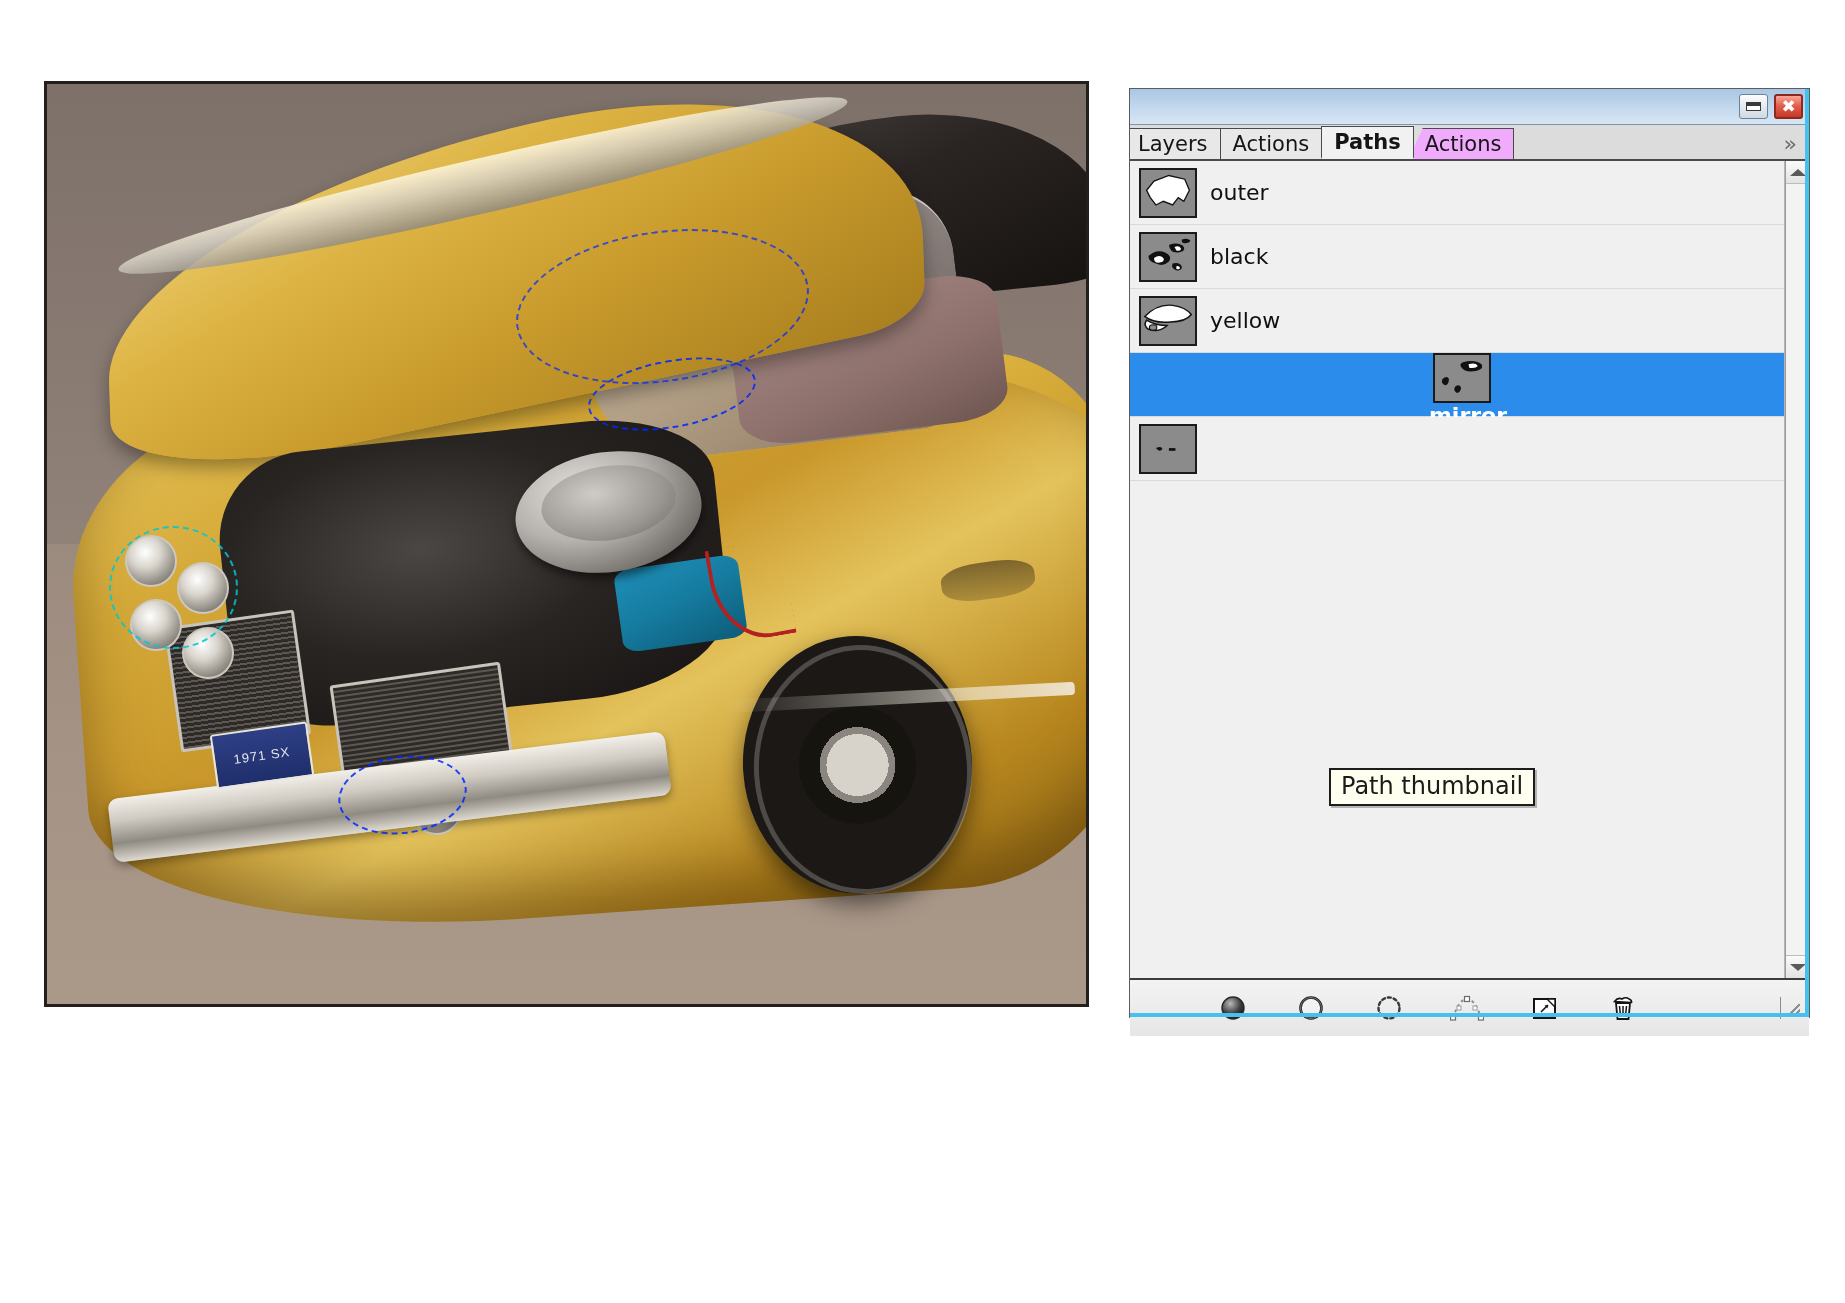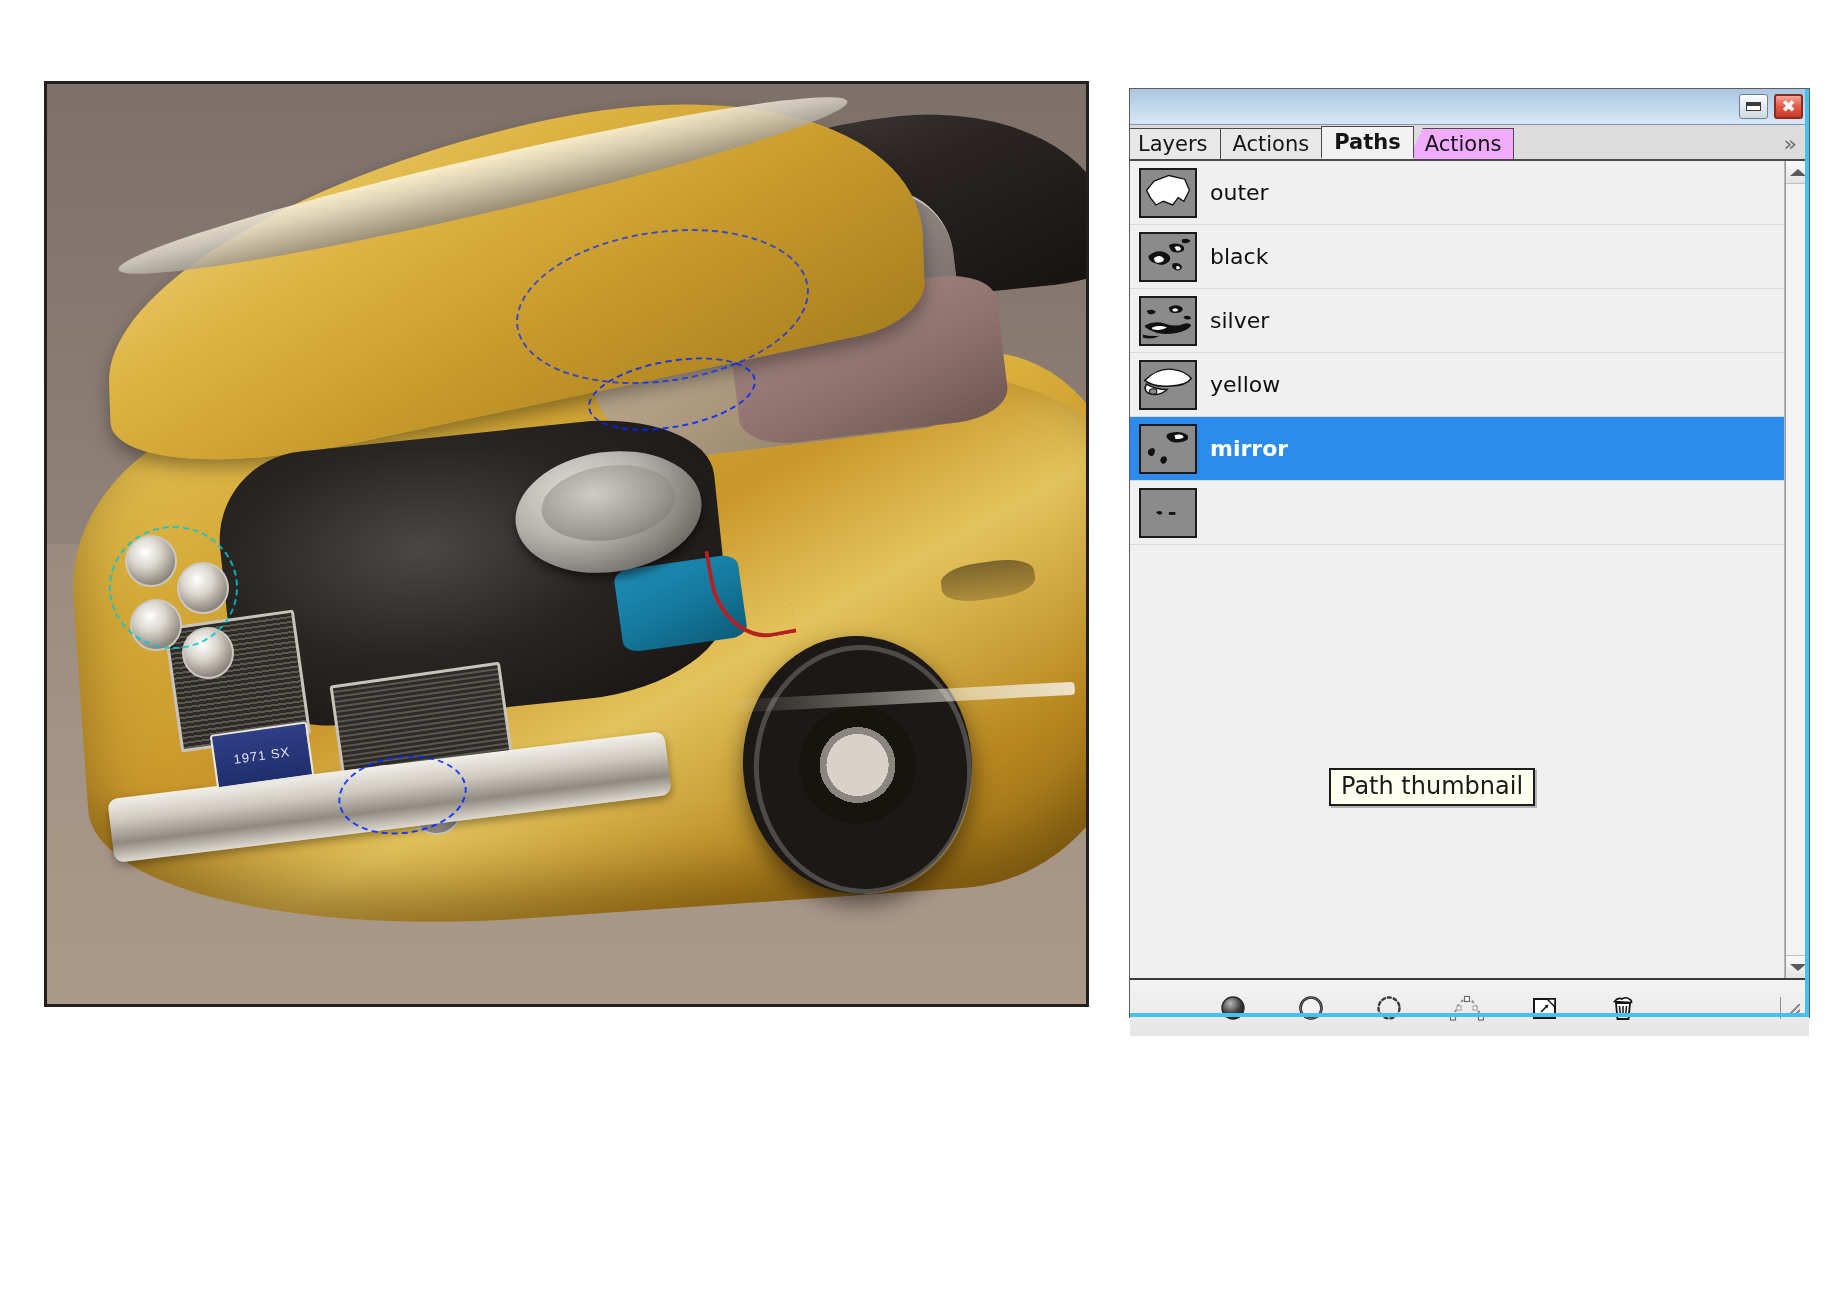--- a/index.html
+++ b/index.html
@@ -426,20 +426,21 @@
     height: 63px;
     display: flex;
     align-items: center;
     padding-left: 9px;
     border-bottom: 1px solid #dadada;
     cursor: pointer;
     background: #f0f0f0;
   }
   .path-row.selected {
     background: #2b8ceb;
+    flex-direction: column;
   }
   .thumb {
     width: 58px;
     height: 50px;
     border: 2px solid #1a1a1a;
     background: #8b8b8b;
     position: relative;
     overflow: hidden;
     flex: 0 0 auto;
     box-sizing: border-box;
@@ -651,35 +652,20 @@
               <path d="M30 12 q10 -4 16 2 q2 5 -6 6 q-9 1 -10 -8z" fill="#111"></path>
               <path d="M36 14 q5 -2 7 2 q0 3 -5 2z" fill="#ffffff"></path>
               <path d="M34 32 q8 -2 10 4 q-1 5 -7 3 q-5 -2 -3 -7z" fill="#111"></path>
               <path d="M38 35 q3 -1 4 2 q-1 2 -4 1z" fill="#ffffff"></path>
               <path d="M44 6 q6 -2 9 1 q-1 3 -6 3 q-4 0 -3 -4z" fill="#111"></path>
             </svg>
           </div>
           <div class="path-label">black</div>
         </div>
 
-        <div class="path-row">
-          <div class="thumb">
-            <svg viewBox="0 0 58 50" preserveAspectRatio="none">
-              <rect width="58" height="50" fill="#8b8b8b"></rect>
-              <path d="M4 30 q10 -6 22 -2 q12 4 20 0 q6 -2 8 2 q-4 6 -16 8 q-16 3 -26 -2 q-8 -3 -8 -6z" fill="#111"></path>
-              <path d="M12 32 q8 -3 16 0 q-6 4 -16 2z" fill="#ffffff"></path>
-              <path d="M30 10 q8 -4 14 0 q3 4 -4 6 q-10 2 -10 -6z" fill="#111"></path>
-              <path d="M34 12 q4 -2 6 1 q-2 3 -6 1z" fill="#ffffff"></path>
-              <path d="M6 14 q6 -3 10 1 q-2 4 -8 2z" fill="#111"></path>
-              <path d="M46 20 q6 -2 8 2 q-3 3 -8 0z" fill="#111"></path>
-              <path d="M2 40 q10 2 18 1 q-8 5 -18 2z" fill="#111"></path>
-            </svg>
-          </div>
-          <div class="path-label">silver</div>
-        </div>
 
         <div class="path-row">
           <div class="thumb">
             <svg viewBox="0 0 58 50" preserveAspectRatio="none">
               <rect width="58" height="50" fill="#8b8b8b"></rect>
               <path d="M4 20 q14 -14 30 -12 q14 2 20 10 q-6 8 -22 8 q-18 2 -28 -6z" fill="#ffffff" stroke="#111" stroke-width="1.6"></path>
               <path d="M6 24 q10 6 22 6 q-8 8 -20 4 q-6 -4 -2 -10z" fill="#ffffff" stroke="#111" stroke-width="1.6"></path>
               <ellipse cx="13" cy="32" rx="4" ry="3" fill="#8b8b8b" stroke="#111" stroke-width="1.2"></ellipse>
             </svg>
           </div>

